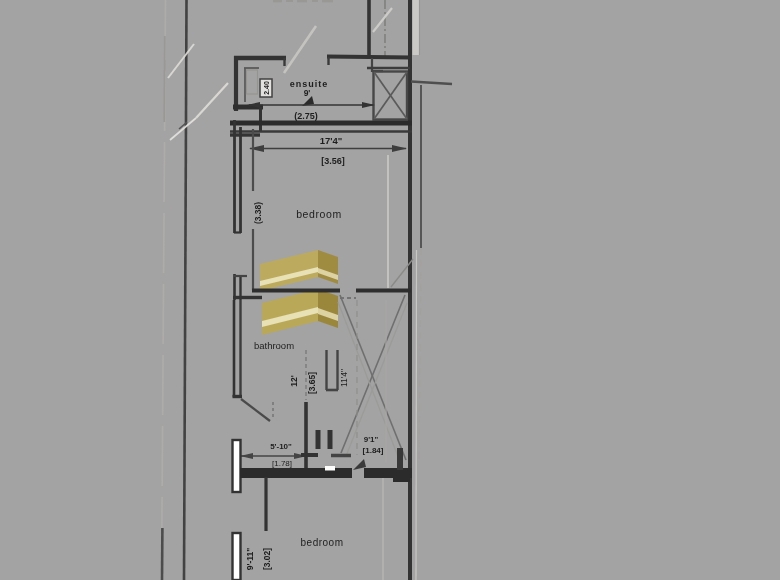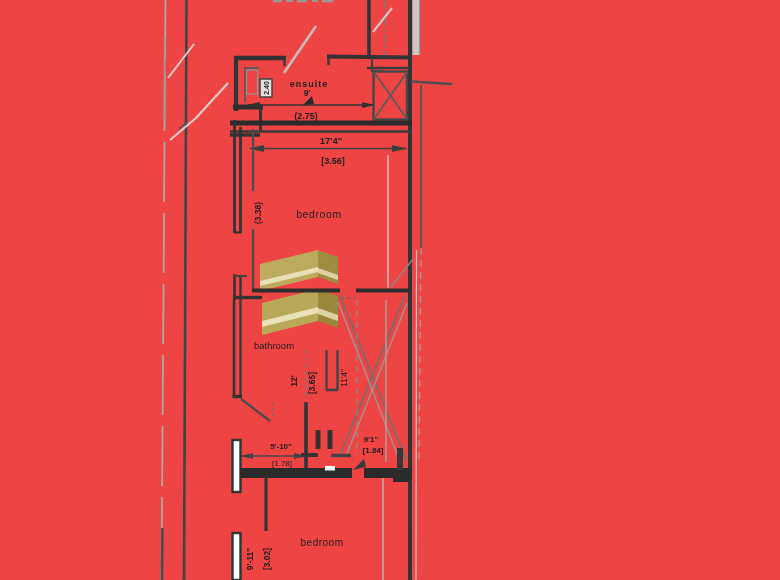--- a/index.html
+++ b/index.html
@@ -1,16 +1,16 @@
 <!DOCTYPE html>
 <html><head>
 <meta charset="utf-8">
 <style>
   html,body{margin:0;padding:0;background:#ffffff;}
-  .page{width:780px;height:580px;position:relative;overflow:hidden;background:#ef4444;
+  .page{width:780px;height:580px;position:relative;overflow:hidden;background:#a3a3a3;
         font-family:"Liberation Sans", sans-serif;}
   svg{position:absolute;left:0;top:0;}
   .soft{filter:blur(0.6px);}
   text{font-family:"Liberation Sans", sans-serif;fill:#1e1e1e;}
 </style>
 </head>
 <body>
 <div class="page">
 <svg class="soft" width="780" height="580" viewBox="0 0 780 580">
 

